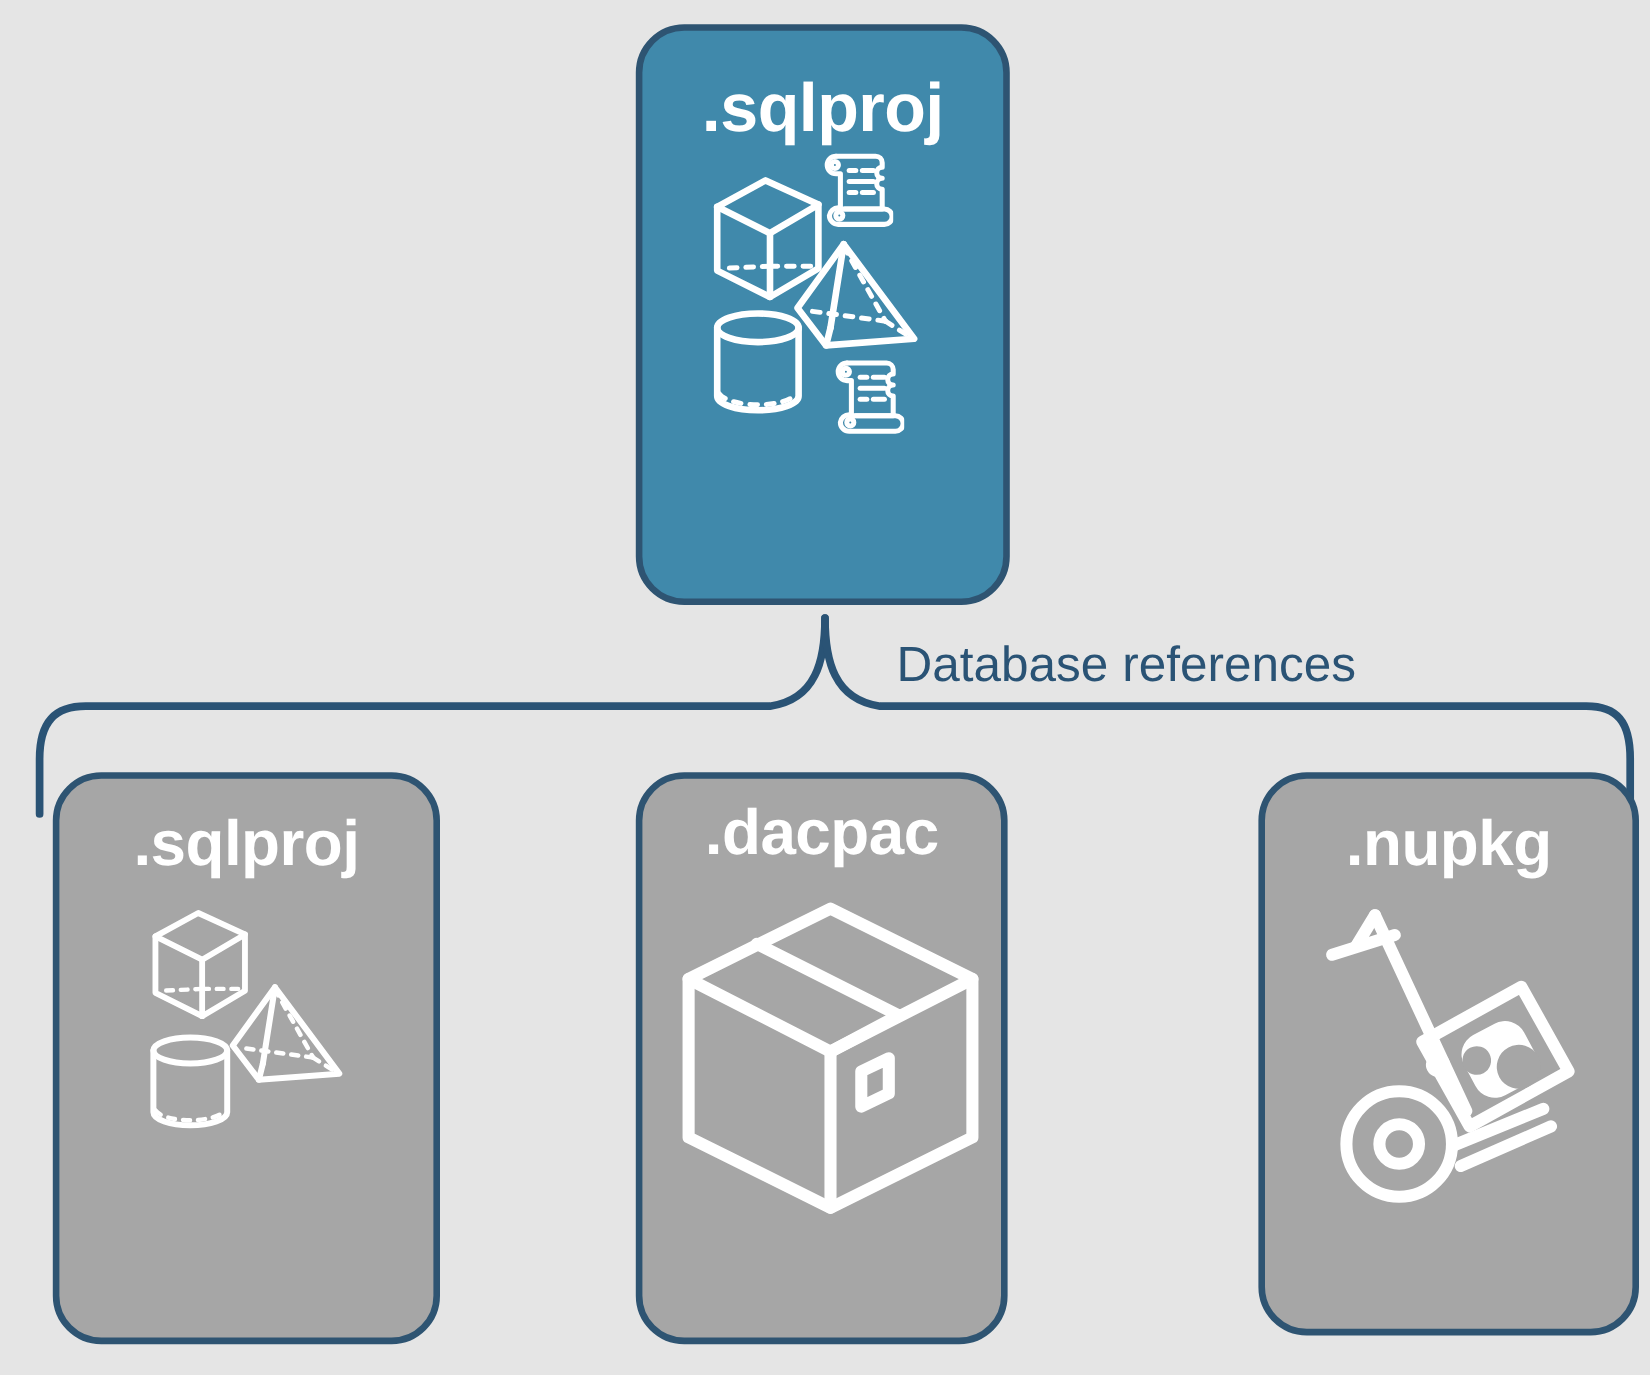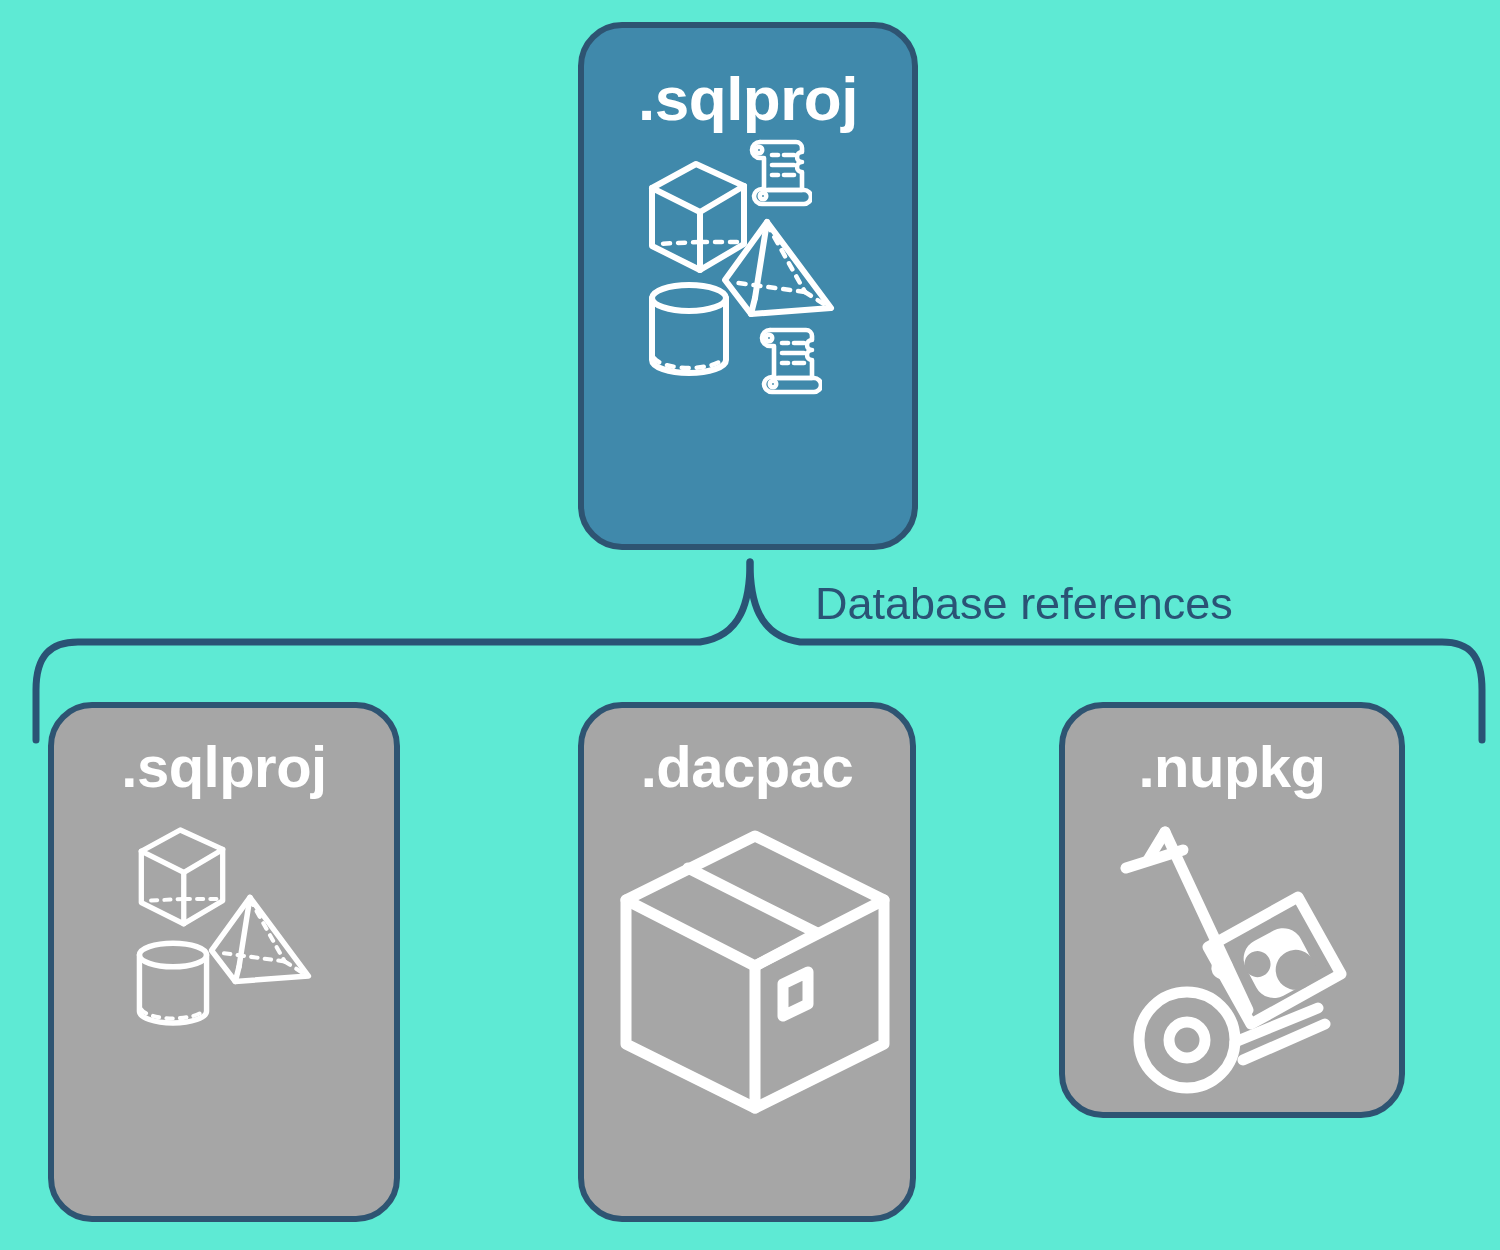--- a/index.html
+++ b/index.html
@@ -7,21 +7,21 @@
     padding: 0;
     background: #ffffff;
   }
   body {
     font-family: "Liberation Sans", sans-serif;
   }
   #canvas {
     position: relative;
     width: 1500px;
     height: 1250px;
-    background: #5eead4;
+    background: #e5e5e5;
     overflow: hidden;
   }
   .card {
     position: absolute;
     box-sizing: border-box;
     border-style: solid;
     border-width: 6px;
     border-color: #2e5472;
     border-radius: 44px;
     display: flex;
@@ -214,21 +214,21 @@
             <path d="M6 18 v62 a37 13 0 0 0 74 0 v-62"></path>
           </g>
           <path d="M8 78 a36 13 0 0 0 70 0" fill="none" stroke="#ffffff" stroke-width="4.5" stroke-dasharray="7 8" stroke-linecap="round"></path>
         </svg>
       </div>
 
     </div>
   </div>
 
   <div class="card card-secondary" style="left:578px; top:702px; width:338px; height:520px;">
-    <div class="card-title" style="font-size:58px; margin-top:30px;">.dacpac</div>
+    <div class="card-title" style="font-size:58px; margin-top:20px;">.dacpac</div>
 
     <div class="card-icons">
       <div class="icon-abs" style="left:28px; top:24px;">
         <svg width="286" height="300" viewBox="0 0 286 300">
           <g fill="none" stroke="#ffffff" stroke-width="11" stroke-linejoin="round" stroke-linecap="round">
 
             <polygon points="143,16 272,80 272,224 143,288 14,224 14,80"></polygon>
 
             <polyline points="14,80 143,146 272,80"></polyline>
 
@@ -237,21 +237,21 @@
             <line x1="76" y1="48" x2="205" y2="113"></line>
             <line x1="143" y1="146" x2="205" y2="113"></line>
 
             <polygon points="171,164 196,152 196,184 171,196"></polygon>
           </g>
         </svg>
       </div>
     </div>
   </div>
 
-  <div class="card card-secondary" style="left:1059px; top:702px; width:346px; height:416px;align-items:center;">
+  <div class="card card-secondary" style="left:1144px; top:702px; width:346px; height:512px;align-items:center;">
     <div class="card-title" style="font-size:58px; margin-top:30px;">.nupkg</div>
 
     <div class="card-icons">
       <div class="icon-abs" style="left:48px; top:28px;">
         <svg width="250" height="270" viewBox="0 0 250 270">
           <g fill="none" stroke="#ffffff" stroke-width="11" stroke-linejoin="round" stroke-linecap="round">
 
             <line x1="13" y1="44" x2="70" y2="26"></line>
 
             <line x1="52" y1="8" x2="135" y2="186"></line>

